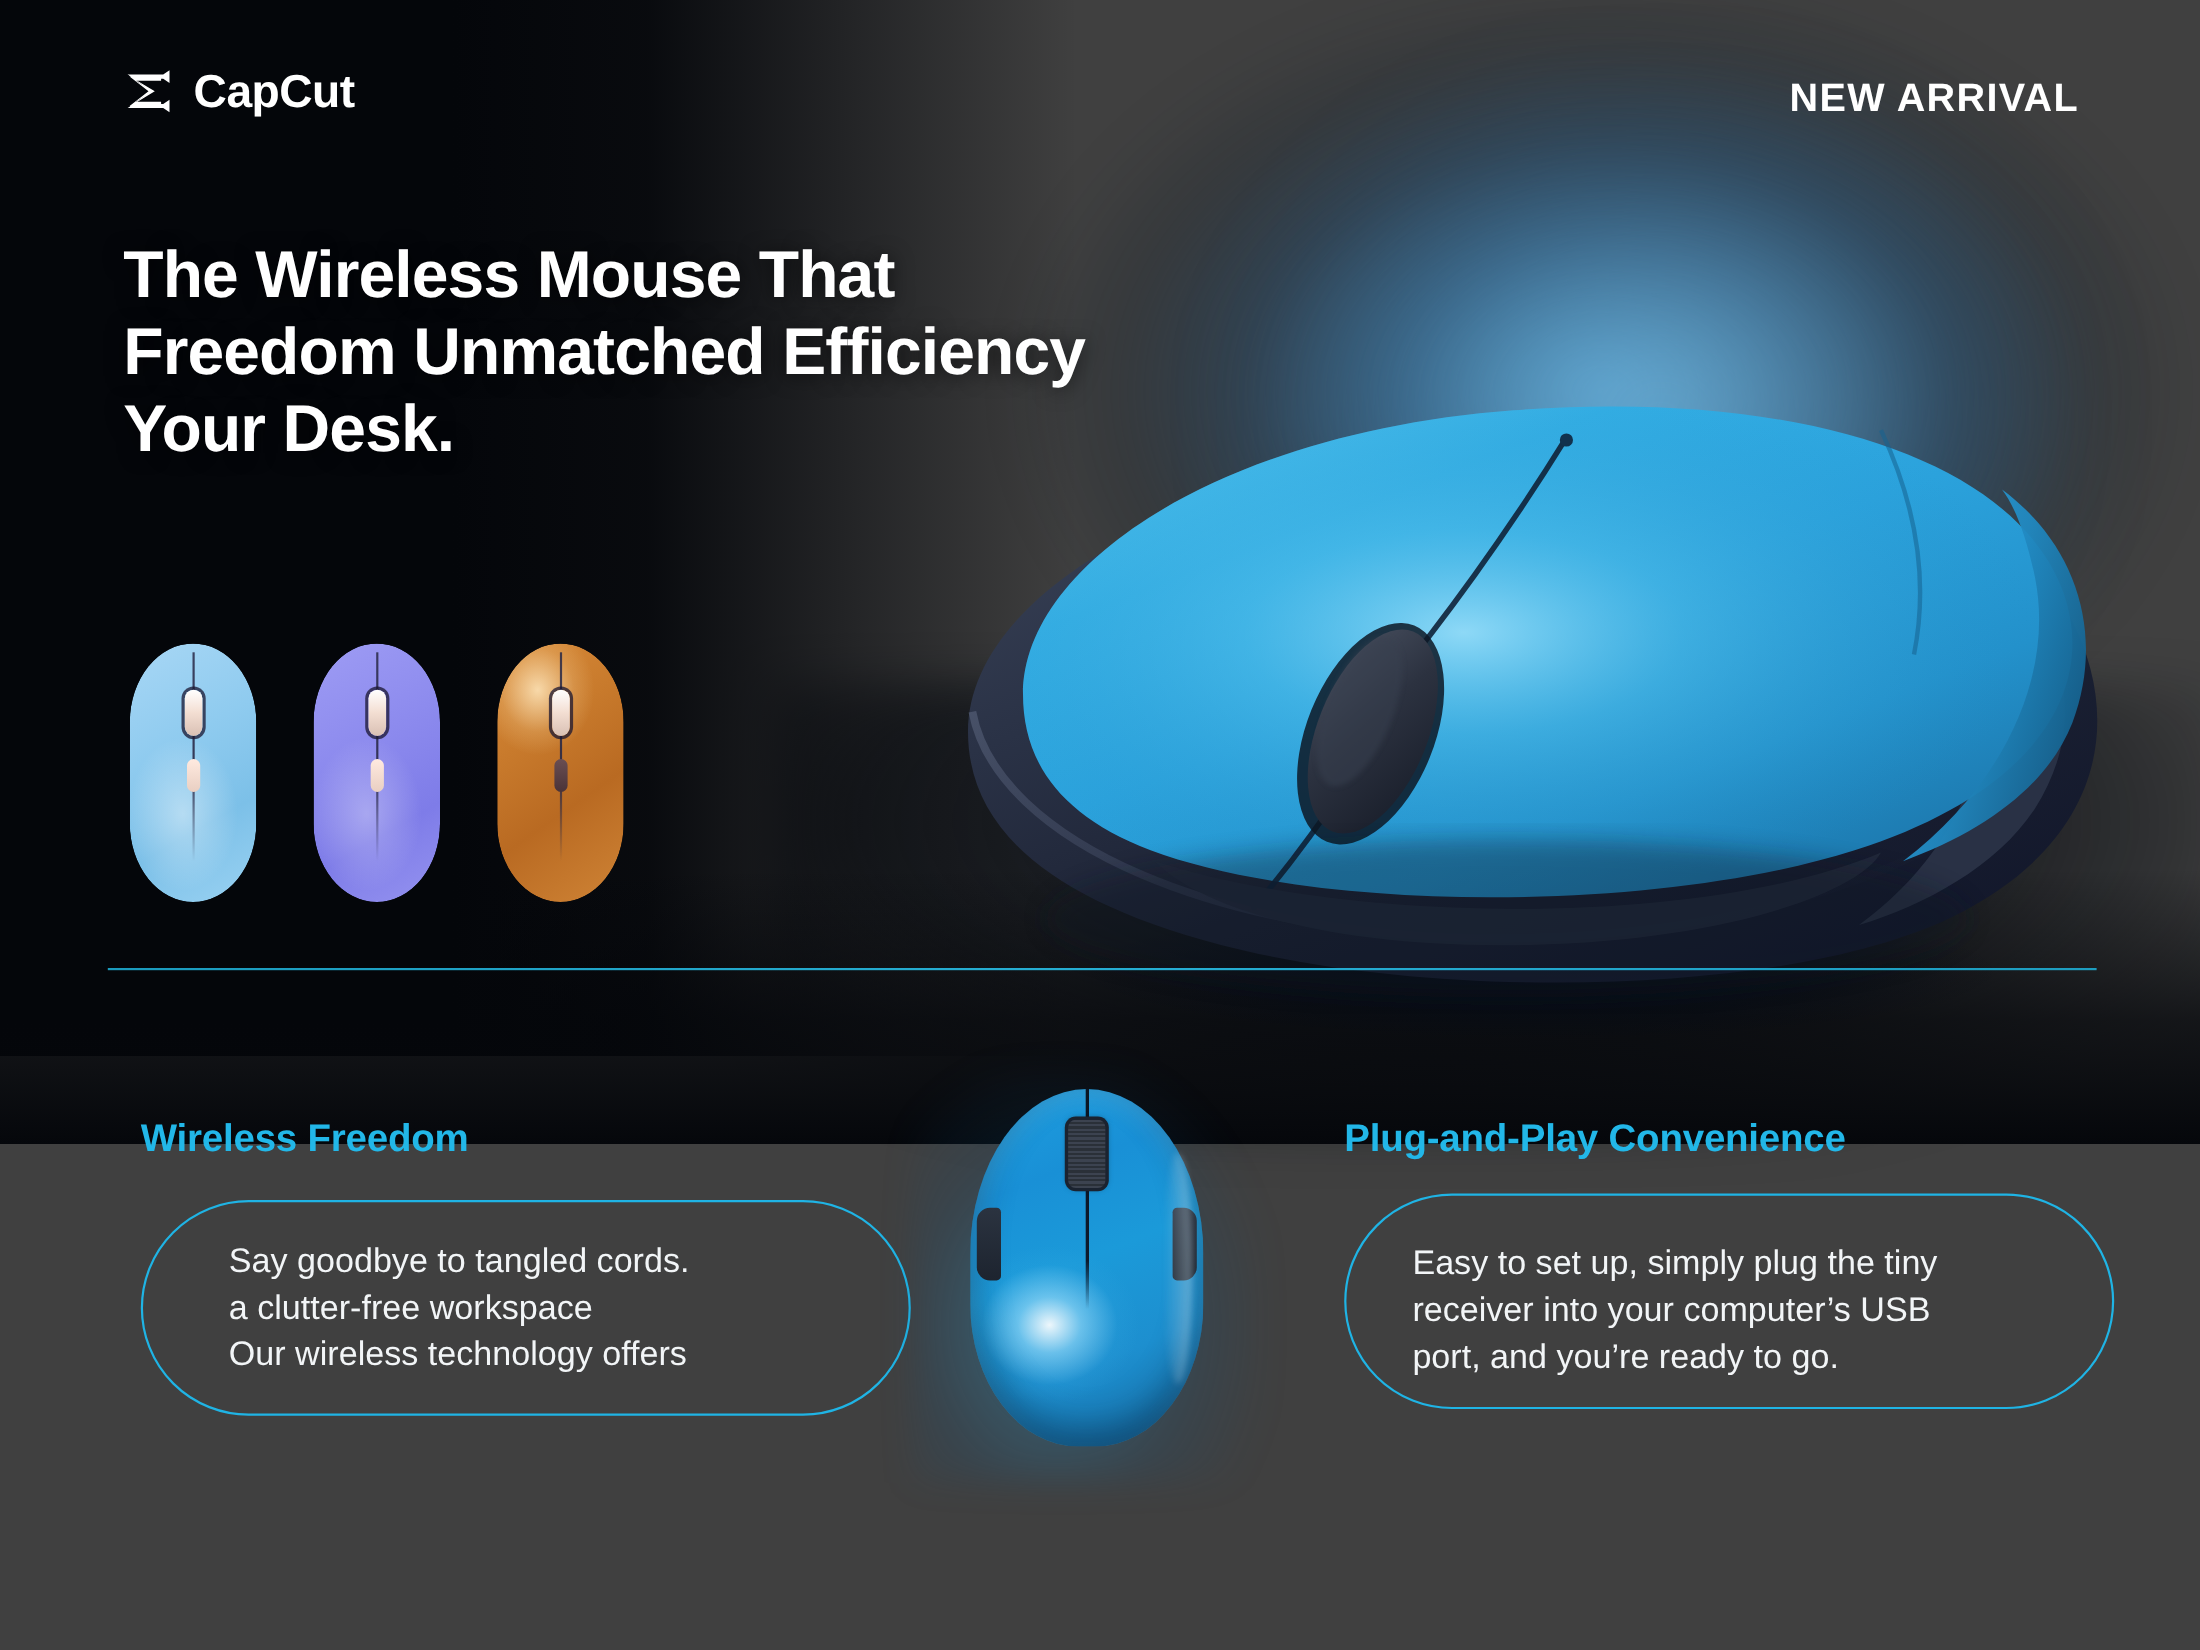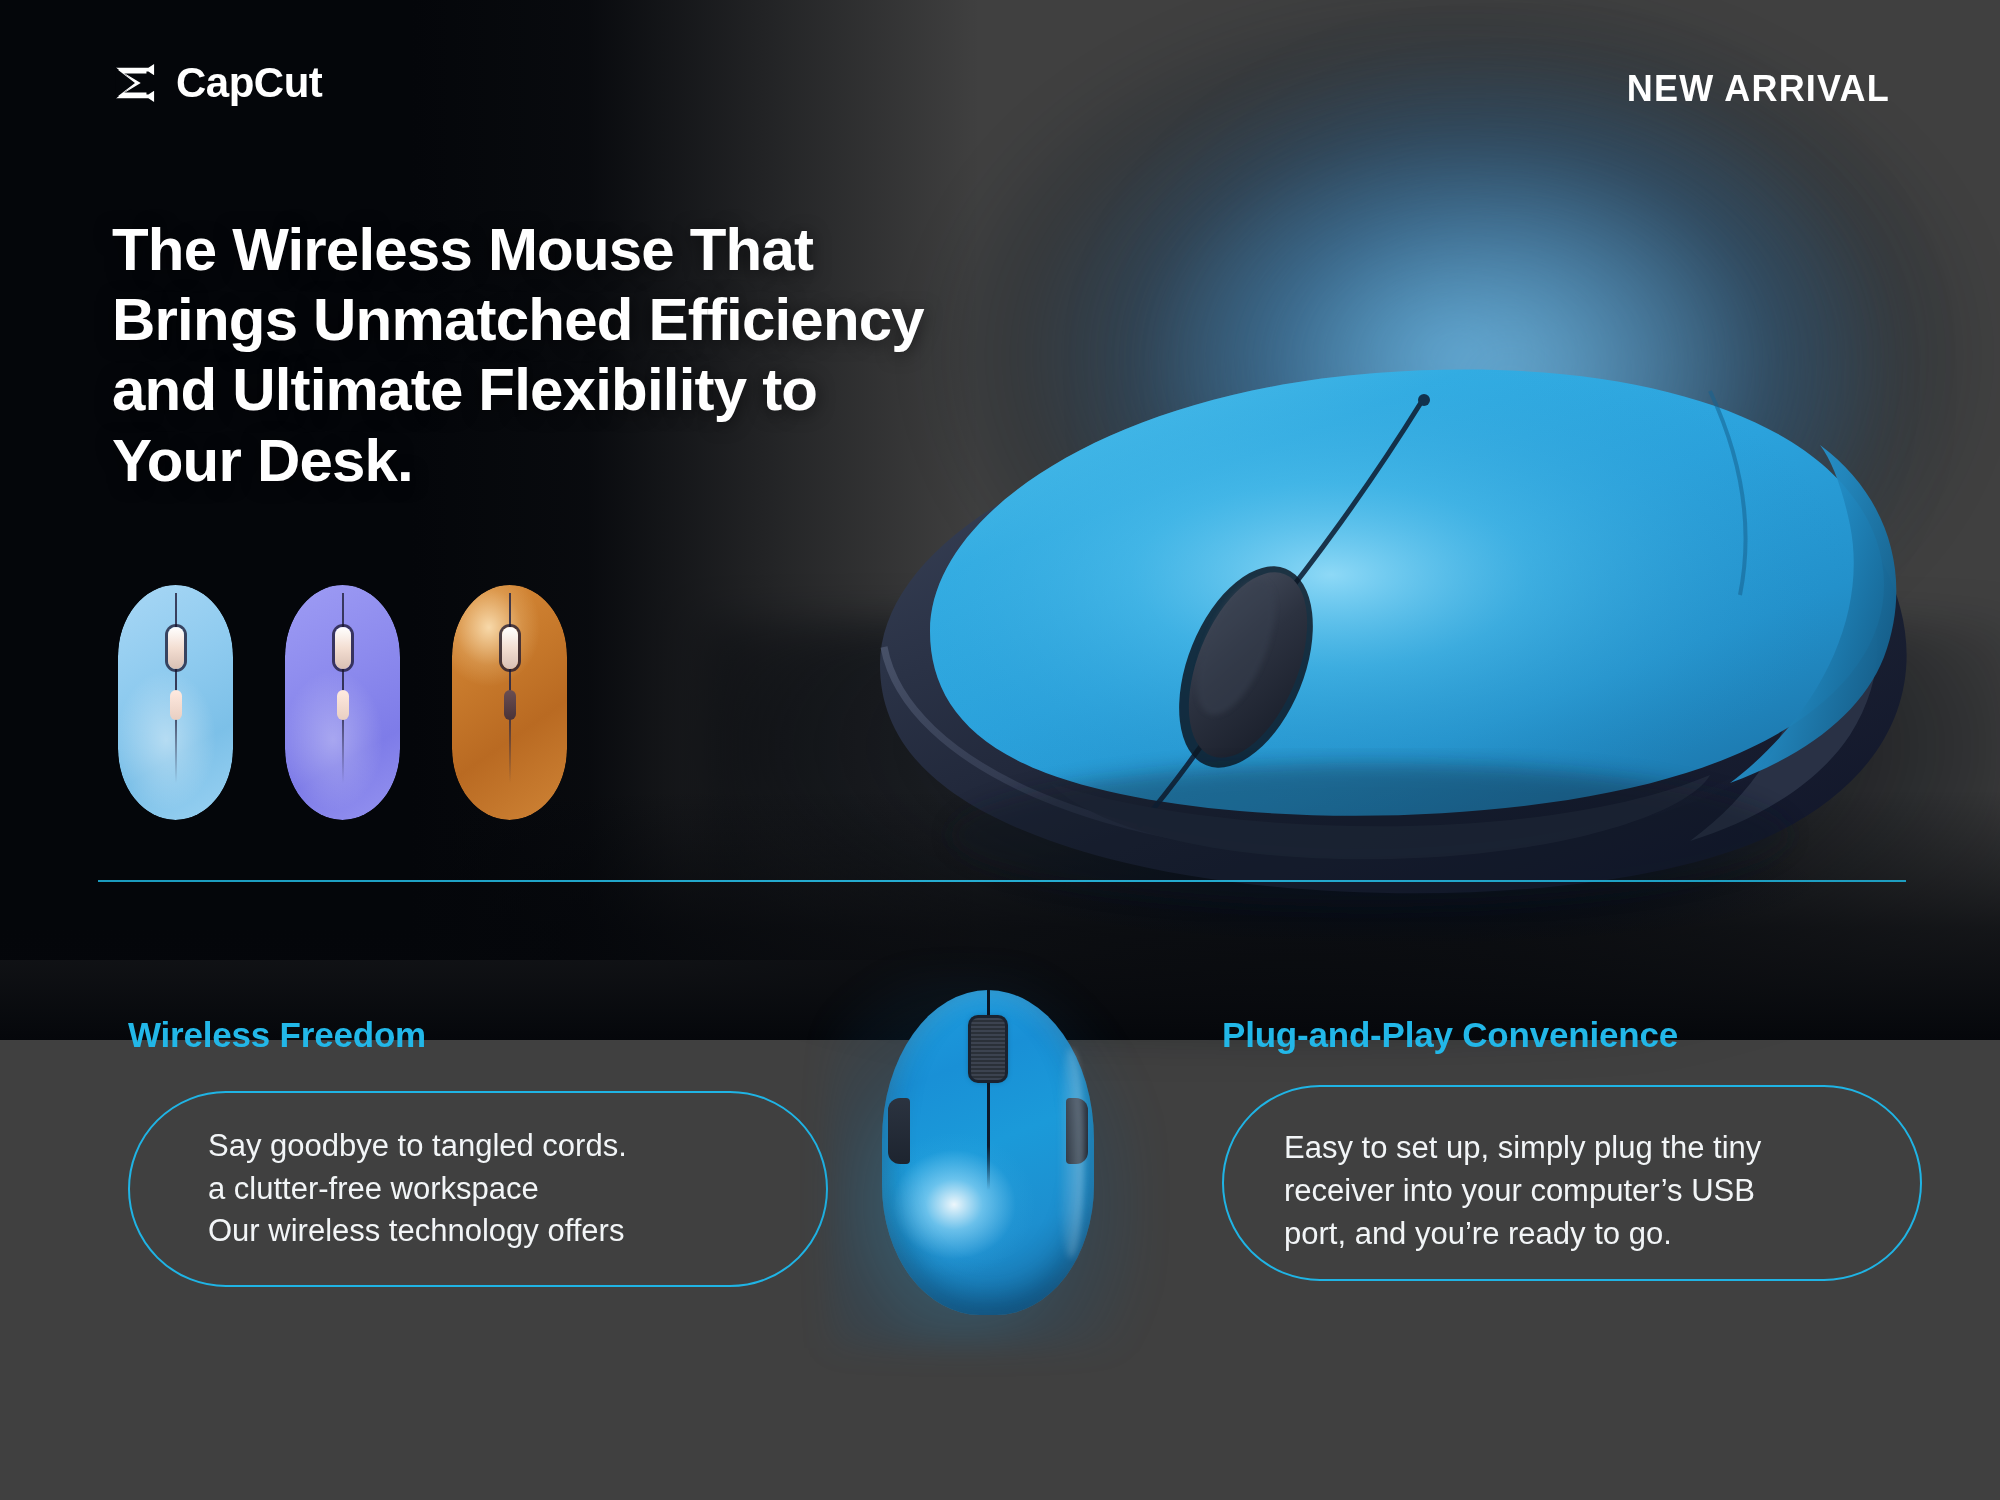--- a/index.html
+++ b/index.html
@@ -378,22 +378,21 @@
         <path d="M6 6 L28 22 L6 38 Z" fill="#04060a"></path>
         <path d="M8 8 H38 L38 12 H14 L30 22 L14 32 H38 L38 36 H8 L26 22 Z" fill="#ffffff"></path>
       </svg>
       <span class="logo-text">CapCut</span>
     </div>
     <div class="new-arrival">NEW ARRIVAL</div>
   </div>
 
   <h1 class="headline">
     <span class="l">The Wireless Mouse That</span>
-    <span class="l">Brings Unmatched Efficiency</span>
-    <span class="l">and Ultimate Flexibility to</span>
+    <span class="l">Freedom Unmatched Efficiency</span>
     <span class="l">Your Desk.</span>
   </h1>
 
   <div class="variants">
     <div class="vmouse vm-blue">
       <div class="body"></div>
       <div class="seam"></div>
       <div class="wheel"></div>
       <div class="btn2"></div>
     </div>

